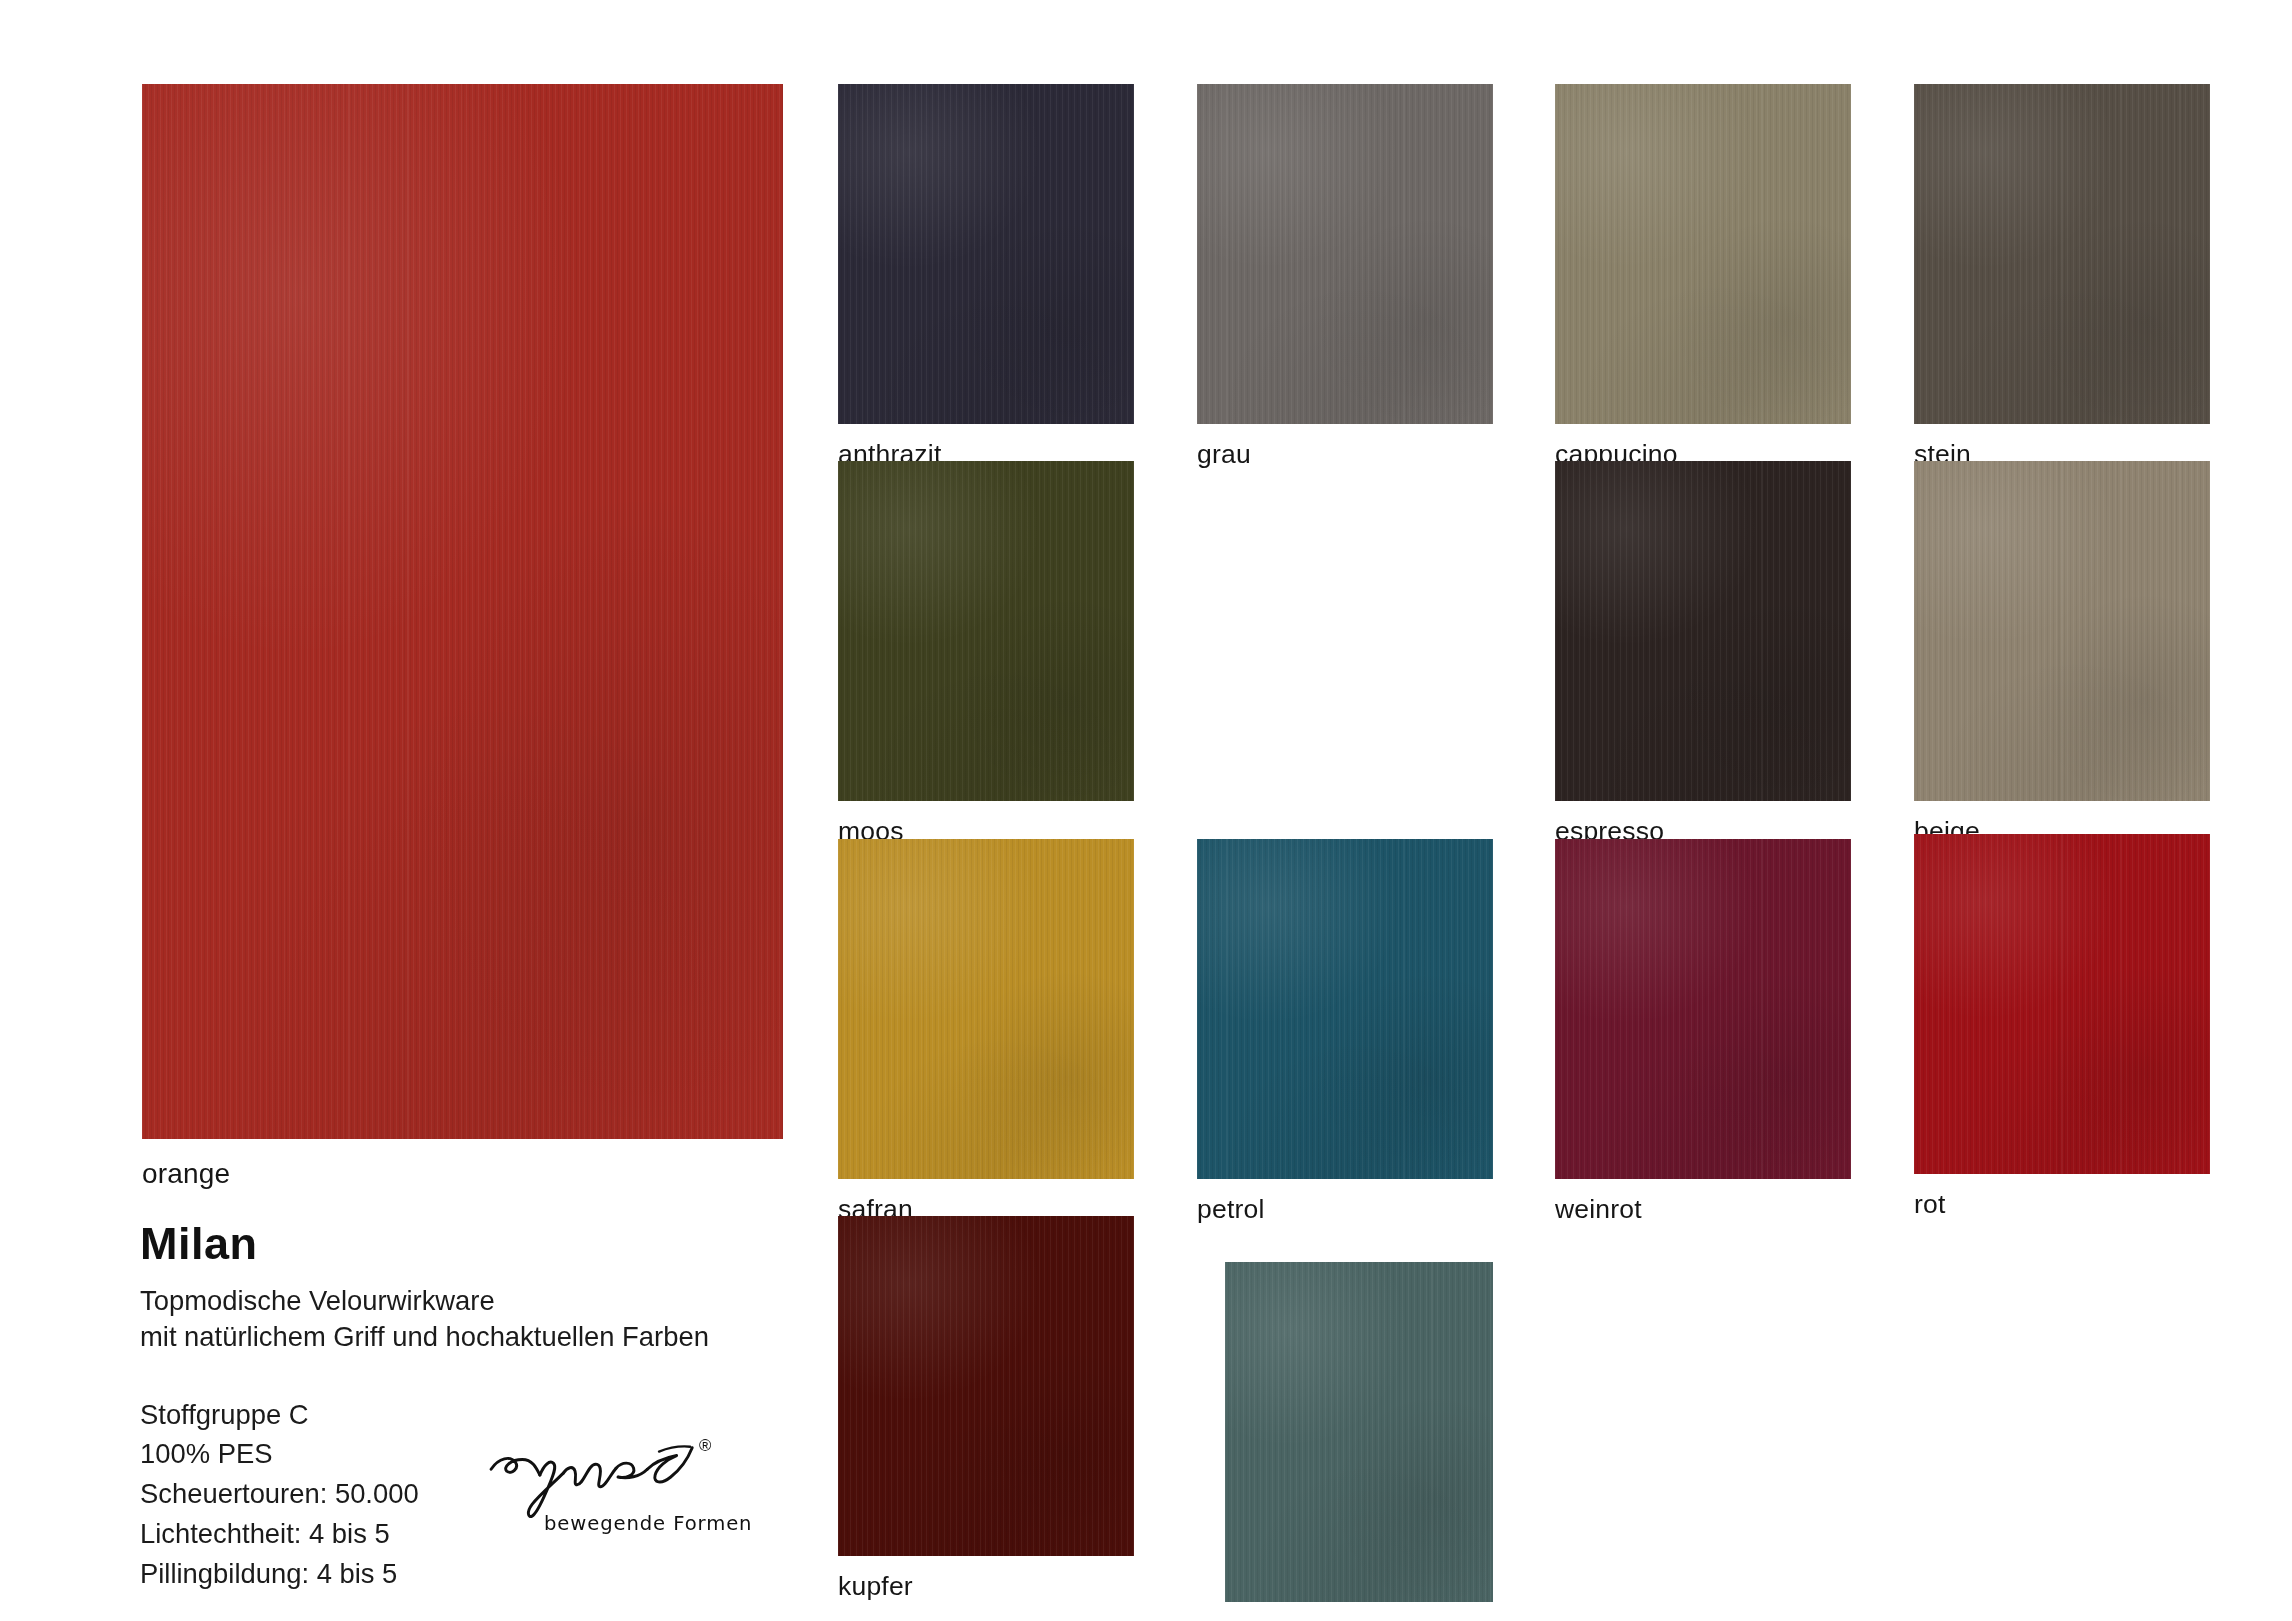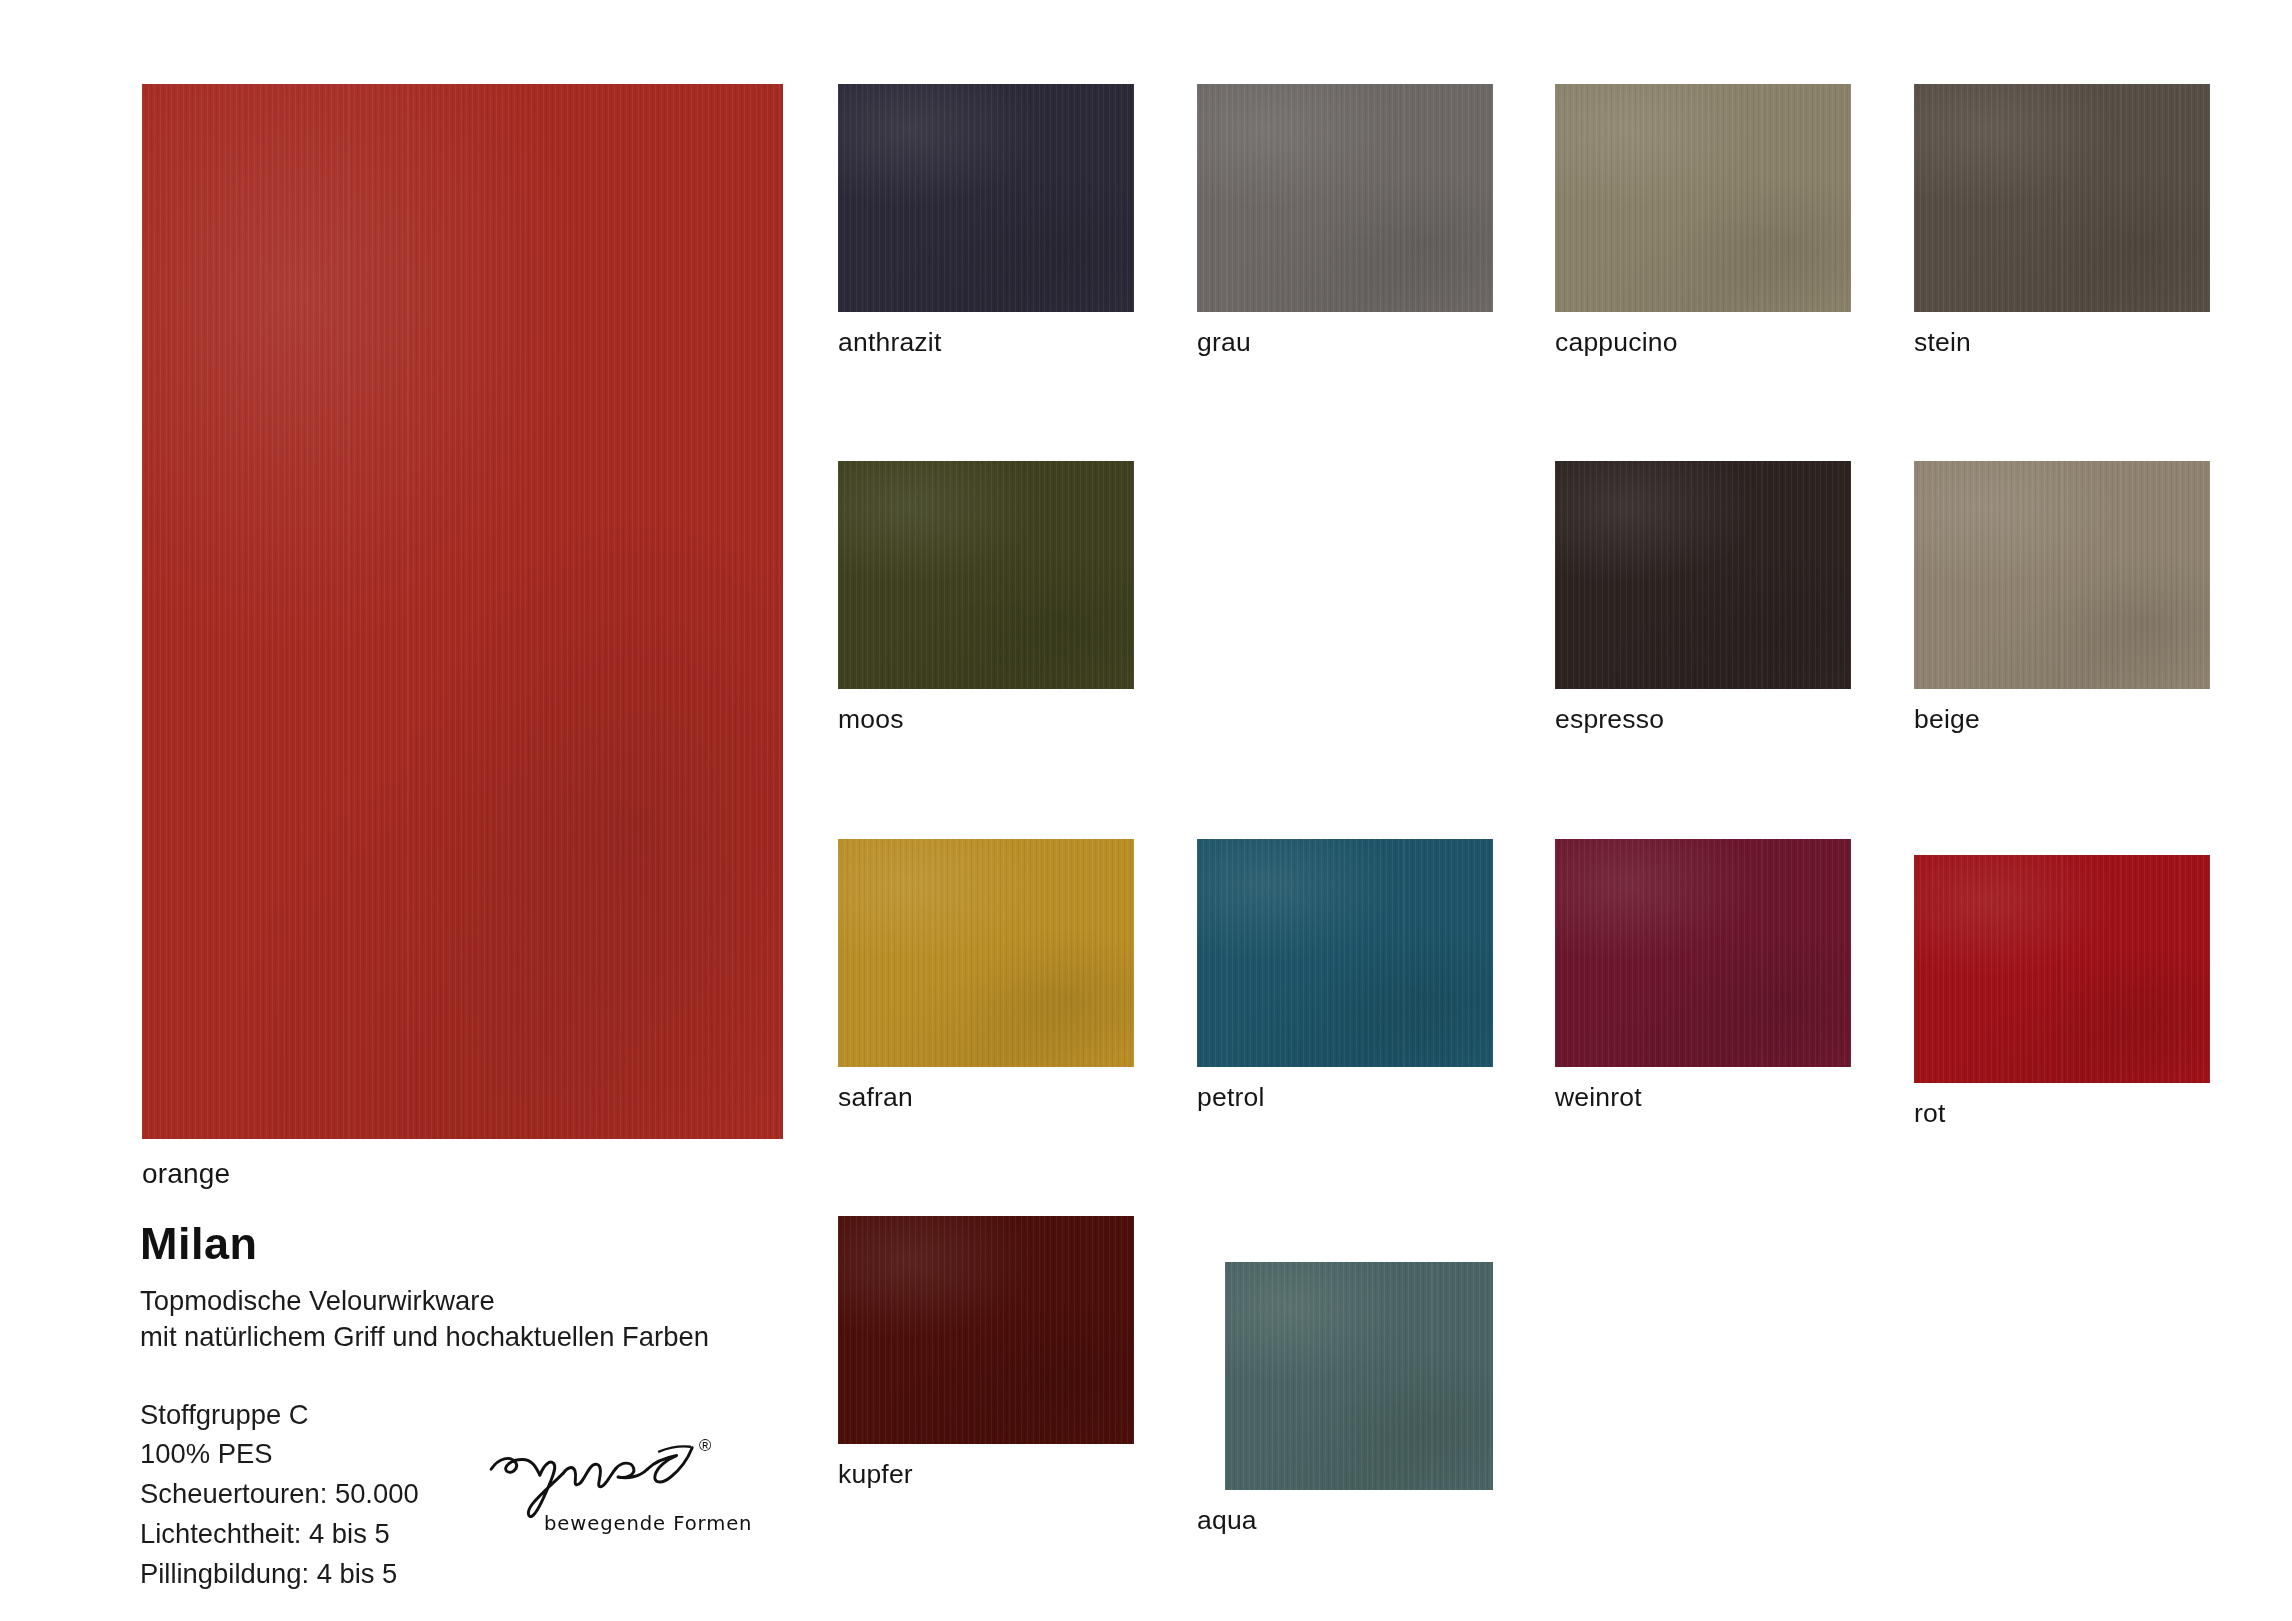--- a/index.html
+++ b/index.html
@@ -84,21 +84,21 @@
   #swatch-grid {
     position: absolute;
     left: 838px;
     top: 84px;
     width: 1372px;
     height: 1421px;
   }
   .grid-cell {
     position: absolute;
     width: 296px;
-    height: 228px;
+    height: 340px;
   }
 
   
   #info-block {
     position: absolute;
     left: 140px;
     top: 1220px;
     width: 647px;
   }
   #product-title {
@@ -201,21 +201,21 @@
       <div class="swatch-label">safran</div>
     </div>
     <div class="swatch grid-cell" style="left: 359px; top: 755px;">
       <div class="swatch-chip" style="background: rgb(29, 84, 103);"></div>
       <div class="swatch-label">petrol</div>
     </div>
     <div class="swatch grid-cell" style="left: 717px; top: 755px;">
       <div class="swatch-chip" style="background: rgb(107, 22, 44);"></div>
       <div class="swatch-label">weinrot</div>
     </div>
-    <div class="swatch grid-cell" style="left: 1076px; top: 771px;">
+    <div class="swatch grid-cell" style="left: 1076px; top: 750px;">
       <div class="swatch-chip" style="background: rgb(158, 17, 23);"></div>
       <div class="swatch-label">rot</div>
     </div>
     <div class="swatch grid-cell" style="left: 0px; top: 1132px;">
       <div class="swatch-chip" style="background: rgb(75, 14, 9);"></div>
       <div class="swatch-label">kupfer</div>
     </div>
     <div class="swatch grid-cell" style="left: 359px; top: 1178px; padding-left: 28px;">
       <div class="swatch-chip" style="background: rgb(74, 100, 99);"></div>
       <div class="swatch-label">aqua</div>

